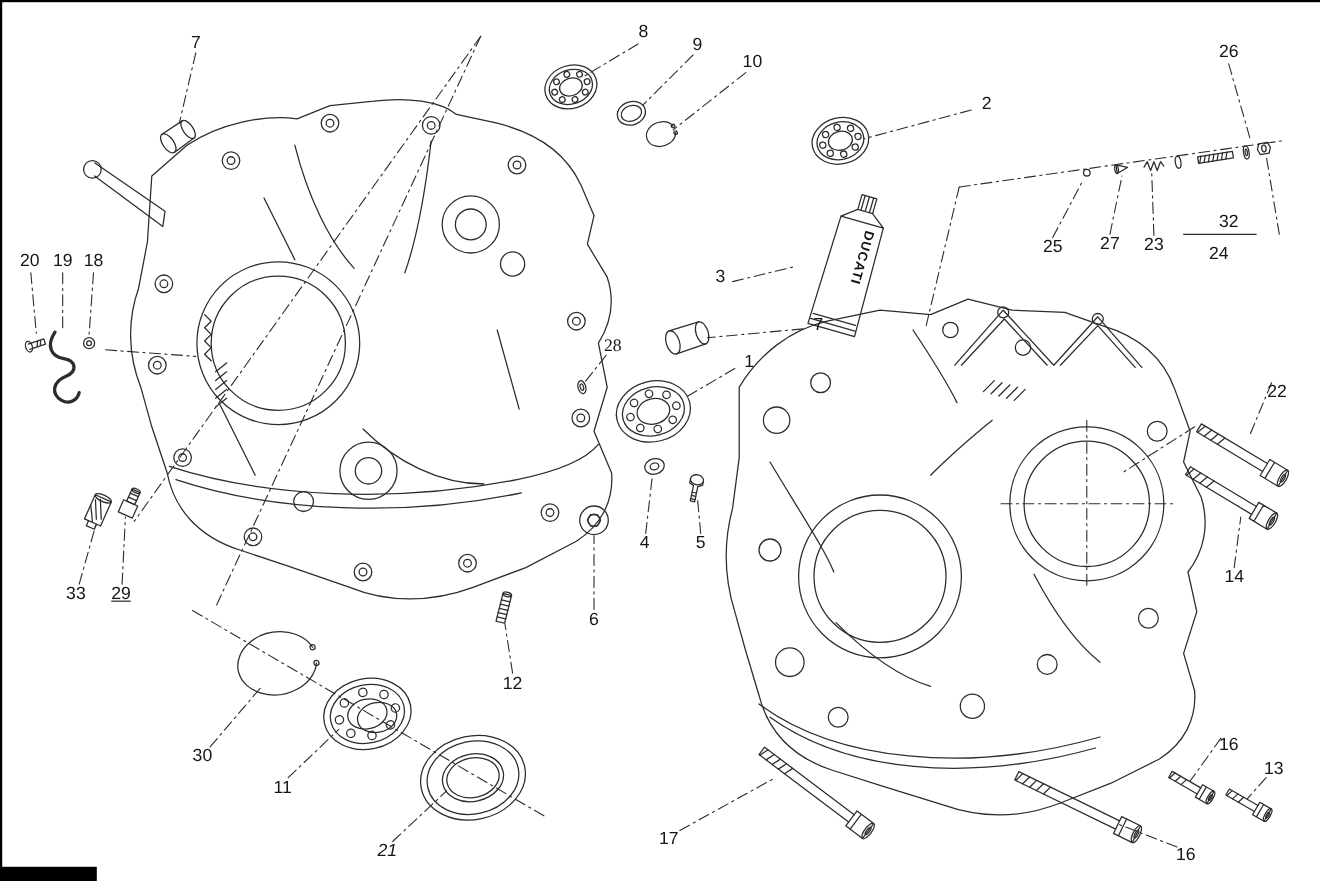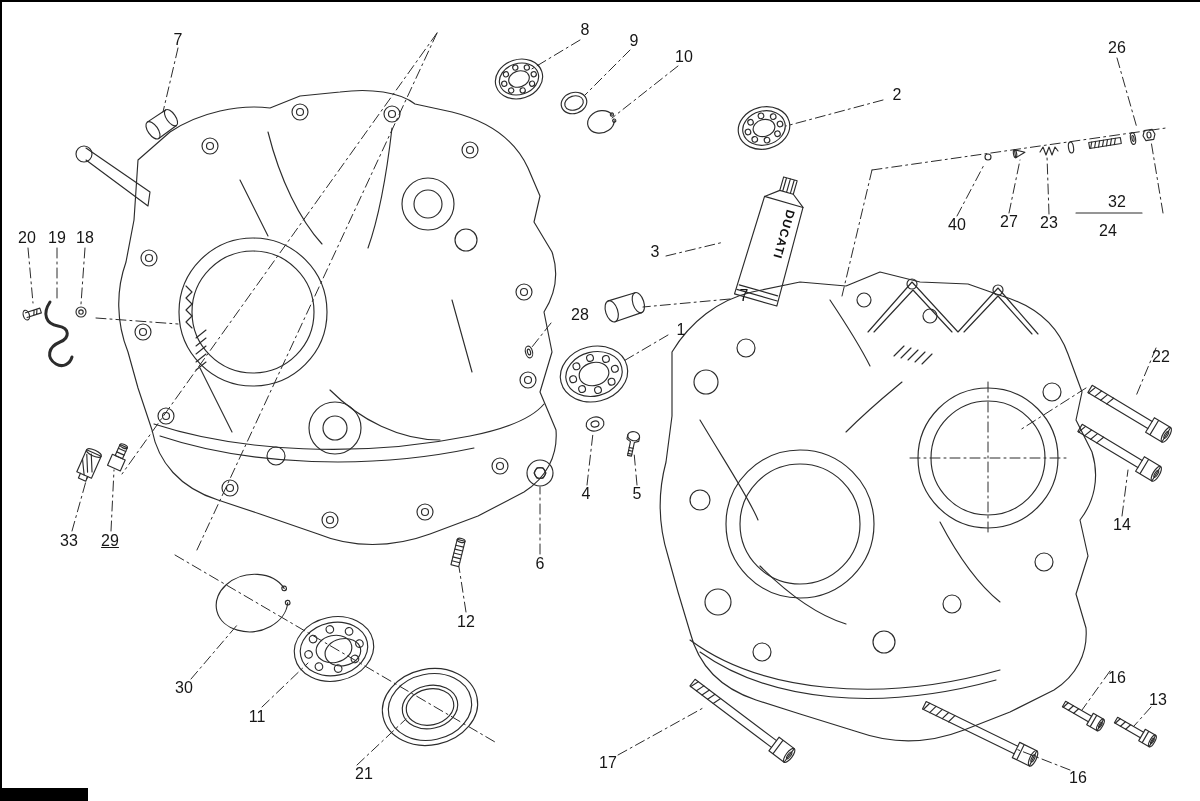--- a/index.html
+++ b/index.html
@@ -418,43 +418,43 @@
   </g>
 </svg>
 
 <div id="callout-layer">
       <span class="callout" style="left: 178px; top: 40px;">7</span>
       <span class="callout" style="left: 585px; top: 30px;">8</span>
       <span class="callout" style="left: 634px; top: 41px;">9</span>
       <span class="callout" style="left: 684px; top: 57px;">10</span>
       <span class="callout" style="left: 897px; top: 95px;">2</span>
       <span class="callout" style="left: 1117px; top: 48px;">26</span>
-      <span class="callout" style="left: 957px; top: 225px;">40</span>
+      <span class="callout" style="left: 957px; top: 225px;">25</span>
       <span class="callout" style="left: 1009px; top: 222px;">27</span>
       <span class="callout" style="left: 1049px; top: 223px;">23</span>
       <span class="callout" style="left: 1092px; top: 202px; margin-left: 25px;">32</span>
       <span class="callout" style="left: 1108px; top: 231px;">24</span>
       <span class="callout" style="left: 1168px; top: 222px; margin-left: 48px;">31</span>
       <span class="callout" style="left: 655px; top: 252px;">3</span>
       <span class="callout" style="left: 27px; top: 238px;">20</span>
       <span class="callout" style="left: 57px; top: 238px;">19</span>
       <span class="callout" style="left: 85px; top: 238px;">18</span>
-      <span class="callout" style="left: 580px; top: 315px;">28</span>
+      <span class="callout" style="left: 557px; top: 315px; font-family: Liberation Serif, serif;">28</span>
       <span class="callout" style="left: 744px; top: 296px;">7</span>
       <span class="callout" style="left: 681px; top: 330px;">1</span>
       <span class="callout" style="left: 1161px; top: 357px;">22</span>
       <span class="callout" style="left: 586px; top: 494px;">4</span>
       <span class="callout" style="left: 637px; top: 494px;">5</span>
       <span class="callout" style="left: 540px; top: 564px;">6</span>
       <span class="callout" style="left: 1122px; top: 525px;">14</span>
       <span class="callout" style="left: 69px; top: 541px;">33</span>
       <span class="callout" style="left: 110px; top: 541px; text-decoration: underline;">29</span>
       <span class="callout" style="left: 466px; top: 622px;">12</span>
       <span class="callout" style="left: 184px; top: 688px;">30</span>
       <span class="callout" style="left: 257px; top: 717px;">11</span>
-      <span class="callout" style="left: 364px; top: 774px;">21</span>
+      <span class="callout" style="left: 352px; top: 774px; font-style: italic;">21</span>
       <span class="callout" style="left: 608px; top: 763px;">17</span>
       <span class="callout" style="left: 1078px; top: 778px;">16</span>
       <span class="callout" style="left: 1117px; top: 678px;">16</span>
       <span class="callout" style="left: 1158px; top: 700px;">13</span>
     </div>
 
 </div>
 
 </body></html>

